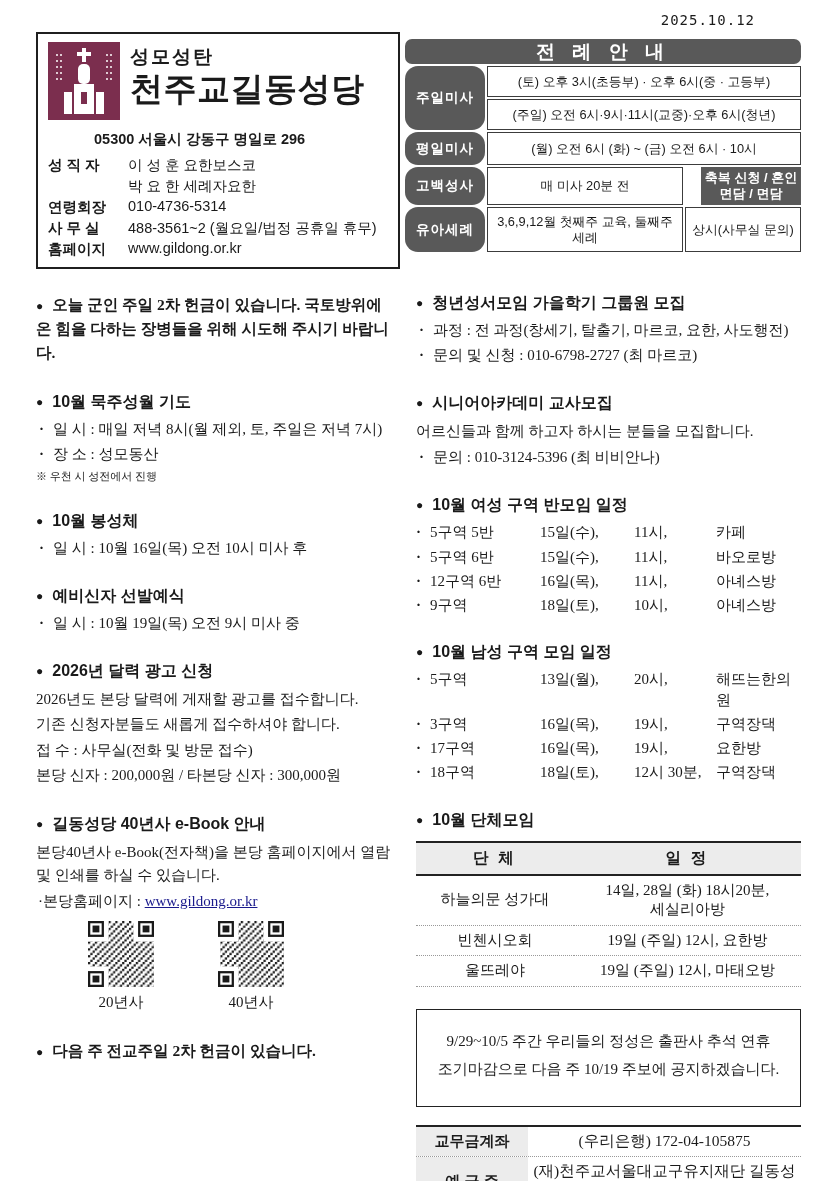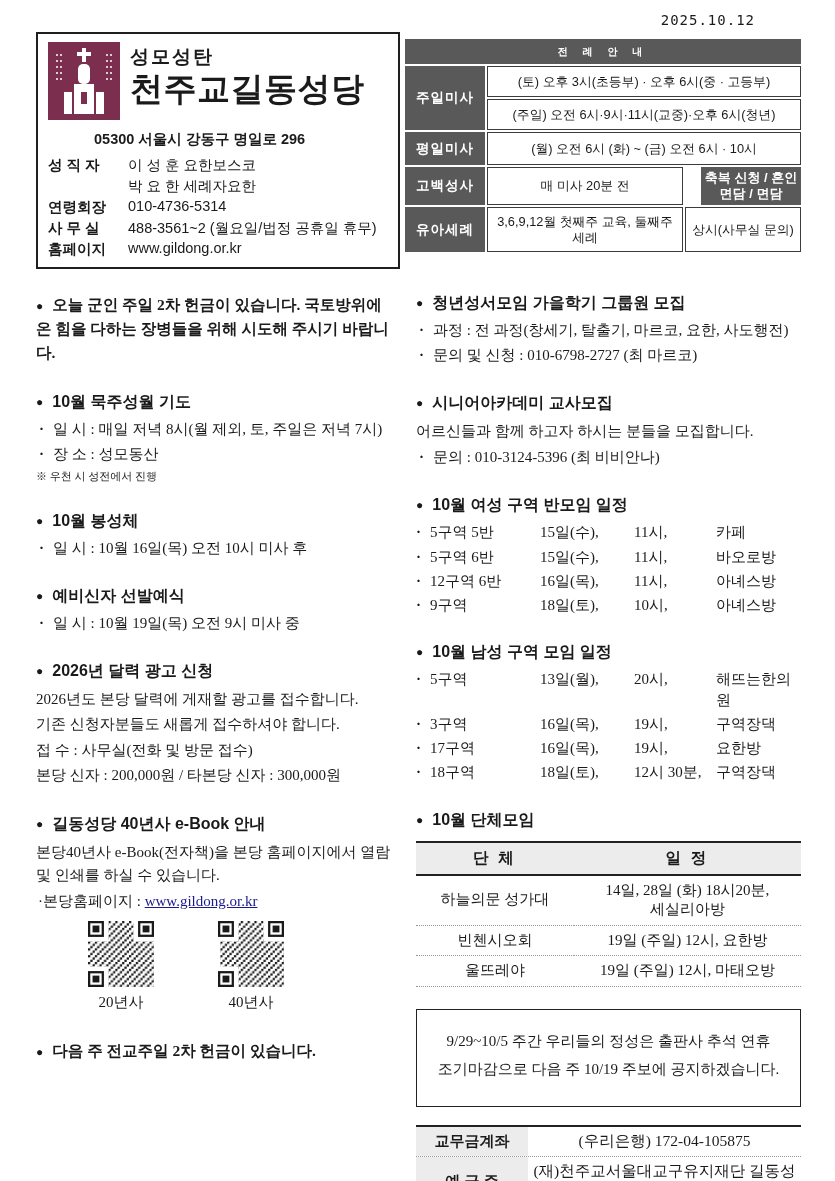--- a/index.html
+++ b/index.html
@@ -38,25 +38,25 @@
   .info-value{font-family:"Liberation Sans",sans-serif;font-size:14.5px;font-weight:500;}
   
   .liturgy{
     flex:1;margin-left:5px;display:grid;align-self:flex-start;
     grid-template-columns:80px 196px 1fr;
     grid-template-rows:25px 31px 31px 33px 38px 45px;
     gap:2px;font-family:"Liberation Sans","DejaVu Sans",sans-serif;margin-top:7px;
   }
   .lit-title{
     grid-column:1/4;background:var(--table-dark);color:#fff;font-weight:bold;
-    font-size:10px;letter-spacing:6px;display:flex;align-items:center;justify-content:center;
+    font-size:19px;letter-spacing:6px;display:flex;align-items:center;justify-content:center;border-radius:7px;
   }
   .lit-label{
     background:var(--table-dark);color:#fff;font-weight:bold;font-size:13.5px;
-    display:flex;align-items:center;justify-content:center;letter-spacing:1px;
+    display:flex;align-items:center;justify-content:center;letter-spacing:1px;border-radius:13px;
   }
   .lab-sun{grid-row:2/4;}
   .lit-cell{
     border:1.5px solid #3c3c3c;display:flex;align-items:center;justify-content:center;
     font-size:12.8px;text-align:center;line-height:1.25;padding:1px 2px;
   }
   .span2{grid-column:2/4;}
   .lit-cell.dark{
     background:var(--table-dark);color:#fff;border:none;font-weight:bold;font-size:13px;margin-left:16px;
   }

